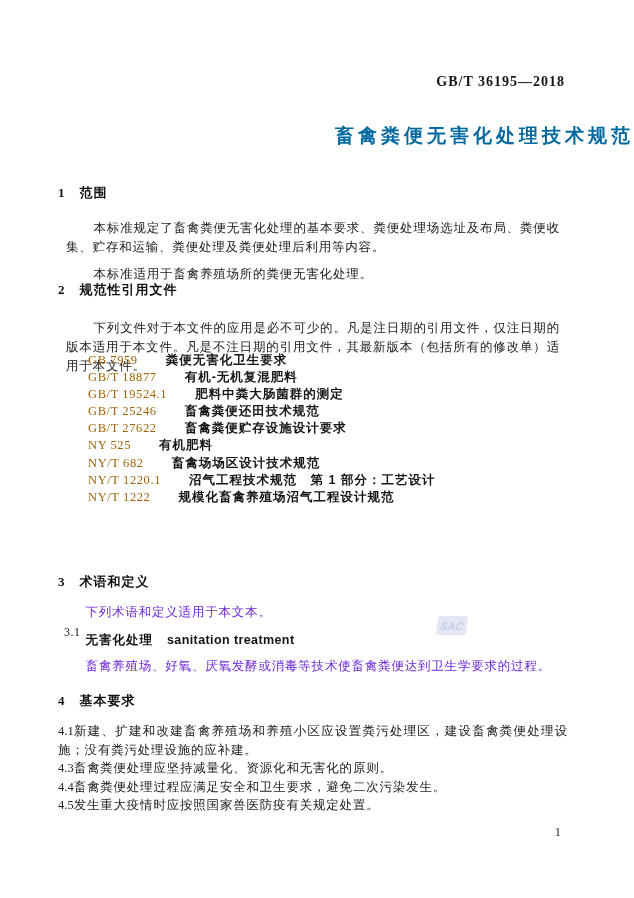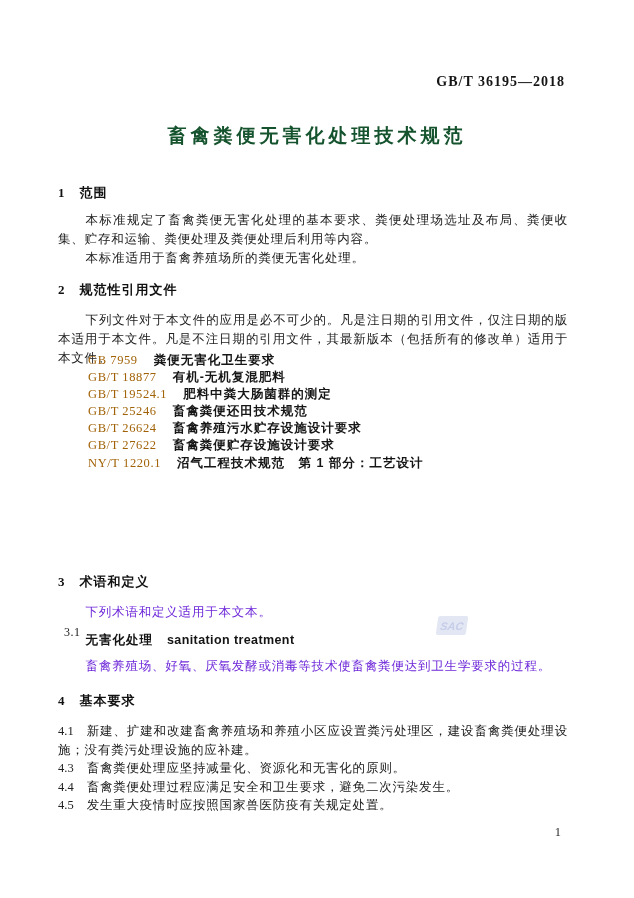--- a/index.html
+++ b/index.html
@@ -13,56 +13,56 @@
     overflow:hidden;
     text-decoration:underline;
   }
   .doc-number{
     position:absolute;top:74px;right:69px;
     font-size:14px;font-weight:bold;letter-spacing:1px;
     color:#161616;
   }
   .doc-title{
     position:absolute;top:123px;left:0;width:100%;
-    text-align:center;
+    text-align:right;
     font-family:"Liberation Sans","DejaVu Sans",sans-serif;
     font-weight:bold;font-size:19px;letter-spacing:4px;
-    color:#14532d;
+    color:#0369a1;
   }
   .content{position:absolute;left:58px;width:510px;}
   .sec-heading{
     font-family:"Liberation Sans","DejaVu Sans",sans-serif;
     font-weight:bold;font-size:13px;color:#111;
     letter-spacing:1px;
   }
   .sec-heading .sec-num{display:inline-block;margin-right:14px;font-family:"Liberation Serif",serif;}
   .body-text{
     font-size:12.5px;line-height:19px;letter-spacing:0.8px;
     text-align:justify;color:#202020;
   }
-  .body-text p{margin:0;text-indent:2.2em;}
+  .body-text p{margin:8px;text-indent:2.2em;}
   .ref-list{font-size:12.5px;line-height:17.1px;letter-spacing:0.6px;}
   .ref-row{white-space:nowrap;}
   .ref-row .ref-code{display:inline-block;margin-left:2.4em;color:#a16207;text-align:center;}
   .ref-row .ref-title{
-    display:inline-block;margin-left:16px;
+    display:inline-block;margin-left:28px;
     font-family:"Liberation Sans","DejaVu Sans",sans-serif;
     font-weight:bold;color:#161616;letter-spacing:1px;
   }
   .term-no{font-size:12px;letter-spacing:0.5px;color:#202020;margin-left:6px;}
   .term-line{
     margin-left:2.2em;
     font-family:"Liberation Sans","DejaVu Sans",sans-serif;
     font-weight:bold;font-size:12.5px;letter-spacing:1px;color:#141414;
   }
   .term-line .term-en{margin-left:14px;letter-spacing:0.4px;}
   .plain-indent{font-size:12.5px;letter-spacing:0.8px;color:#6d28d9;margin-left:2.2em;}
   .clauses{font-size:12.5px;line-height:18.6px;letter-spacing:0.8px;text-align:justify;color:#202020;}
   .clauses p{margin:0;}
-  .clause-num{display:inline-block;margin-right:13px;letter-spacing:0;}
+  .clause-num{display:inline-block;letter-spacing:0;}
   .page-number{
     position:absolute;top:825px;right:73px;
     font-size:12.5px;color:#2a2a2a;
   }
   .watermark{
     position:absolute;left:437px;top:616px;width:30px;height:19px;
     background:#e3e7f4;border-radius:2px;
     transform:skewX(-8deg);
     display:flex;align-items:center;justify-content:center;
     font-family:"Liberation Sans","DejaVu Sans",sans-serif;
@@ -96,23 +96,25 @@
     </div>
   </div>
   <div class="content body-text" style="top:311px;">
     <p>下列文件对于本文件的应用是必不可少的。凡是注日期的引用文件，仅注日期的版本适用于本文件。凡是不注日期的引用文件，其最新版本（包括所有的修改单）适用于本文件。</p>
   </div>
   <div class="content ref-list" style="top:352px;">
     <div class="ref-row"><span class="ref-code">GB 7959</span><span class="ref-title">粪便无害化卫生要求</span></div>
     <div class="ref-row"><span class="ref-code">GB/T 18877</span><span class="ref-title">有机-无机复混肥料</span></div>
     <div class="ref-row"><span class="ref-code">GB/T 19524.1</span><span class="ref-title">肥料中粪大肠菌群的测定</span></div>
     <div class="ref-row"><span class="ref-code">GB/T 25246</span><span class="ref-title">畜禽粪便还田技术规范</span></div>
-    <div class="ref-row"><span class="ref-code">GB/T 26624</span><span class="ref-title">畜禽养殖污水贮存设施设计要求</span></div>
     <div class="ref-row"><span class="ref-code">GB/T 27622</span><span class="ref-title">畜禽粪便贮存设施设计要求</span></div>
+    <div class="ref-row"><span class="ref-code">NY 525</span><span class="ref-title">有机肥料</span></div>
+    <div class="ref-row"><span class="ref-code">NY/T 682</span><span class="ref-title">畜禽场场区设计技术规范</span></div>
     <div class="ref-row"><span class="ref-code">NY/T 1220.1</span><span class="ref-title">沼气工程技术规范　第 1 部分：工艺设计</span></div>
+    <div class="ref-row"><span class="ref-code">NY/T 1222</span><span class="ref-title">规模化畜禽养殖场沼气工程设计规范</span></div>
   </div>
 
   <div class="content" style="top:573px;">
     <div class="sec-heading">
       <span class="sec-num">3</span><span>术语和定义</span>
     </div>
   </div>
   <div class="content plain-indent" style="top:604px;">下列术语和定义适用于本文本。</div>
   <div class="content" style="top:622px;">
     <span class="term-no">3.1</span>

